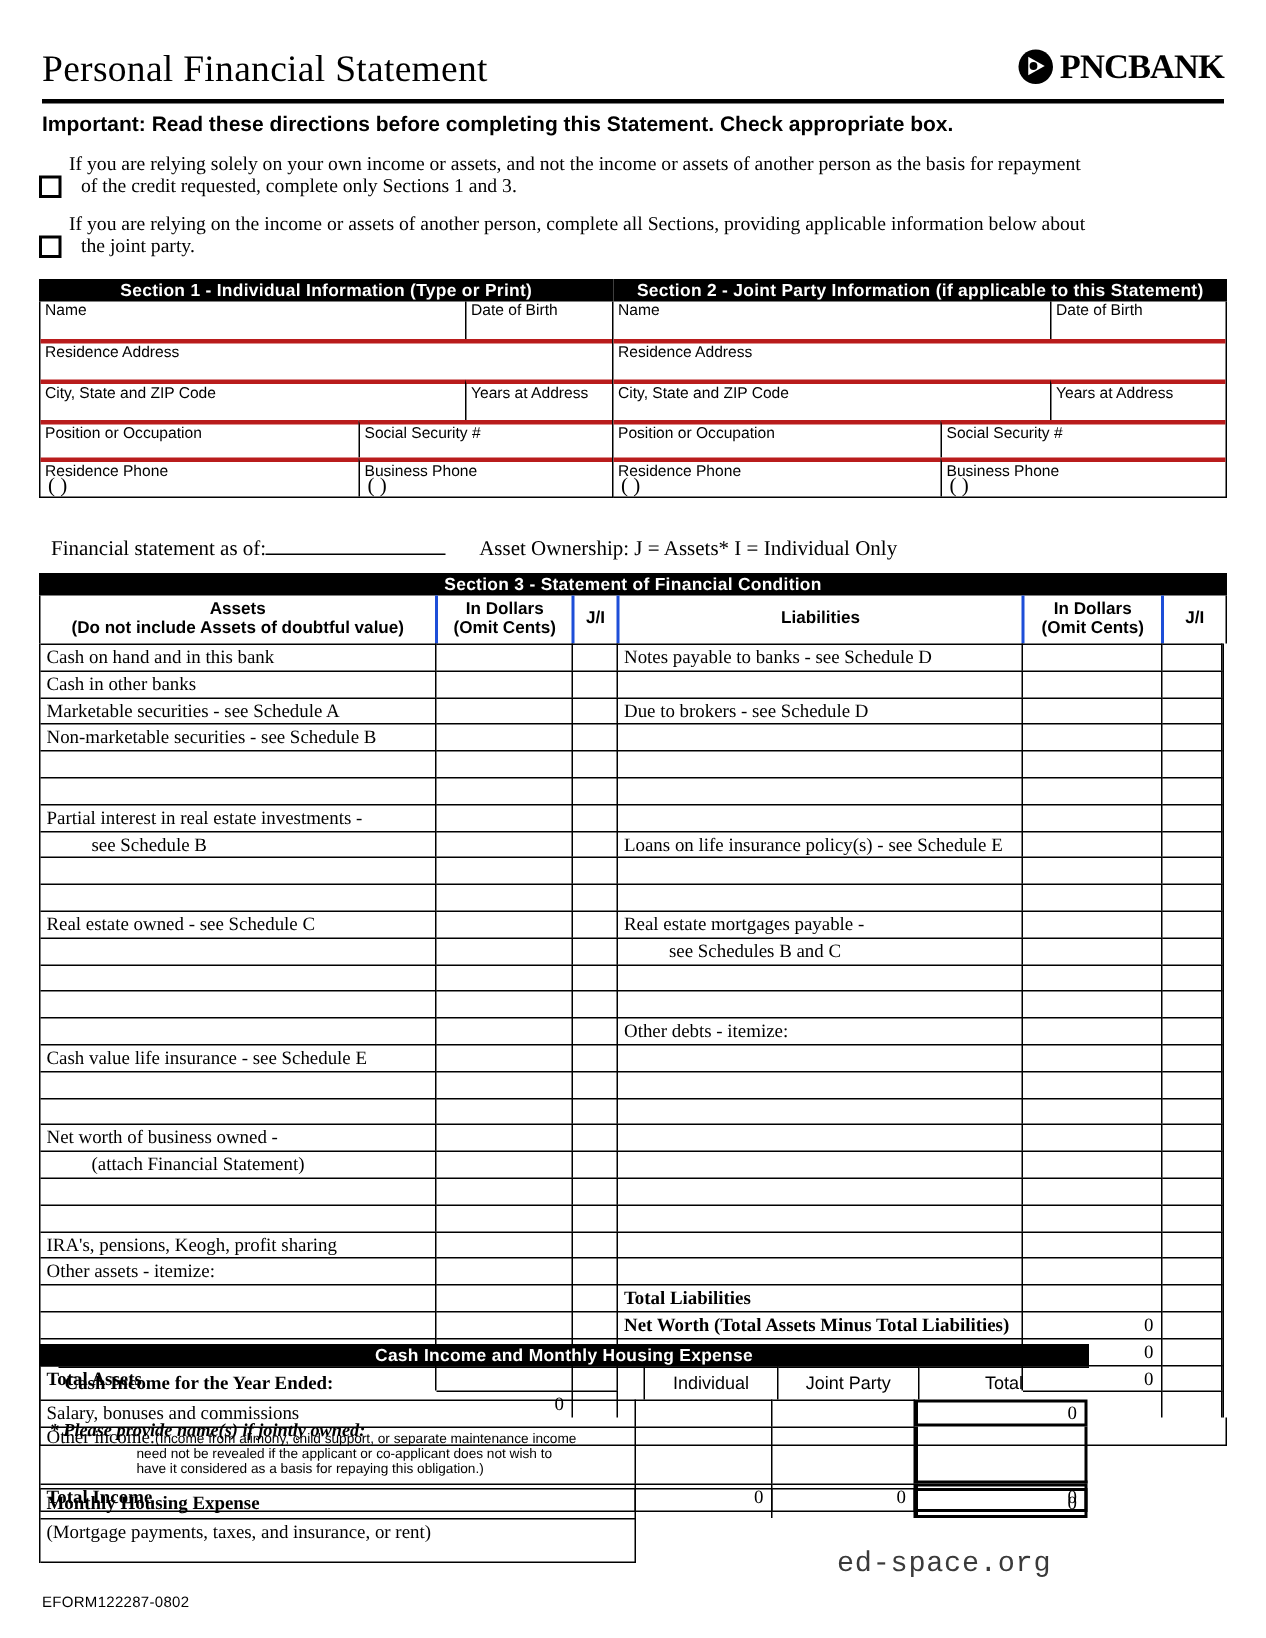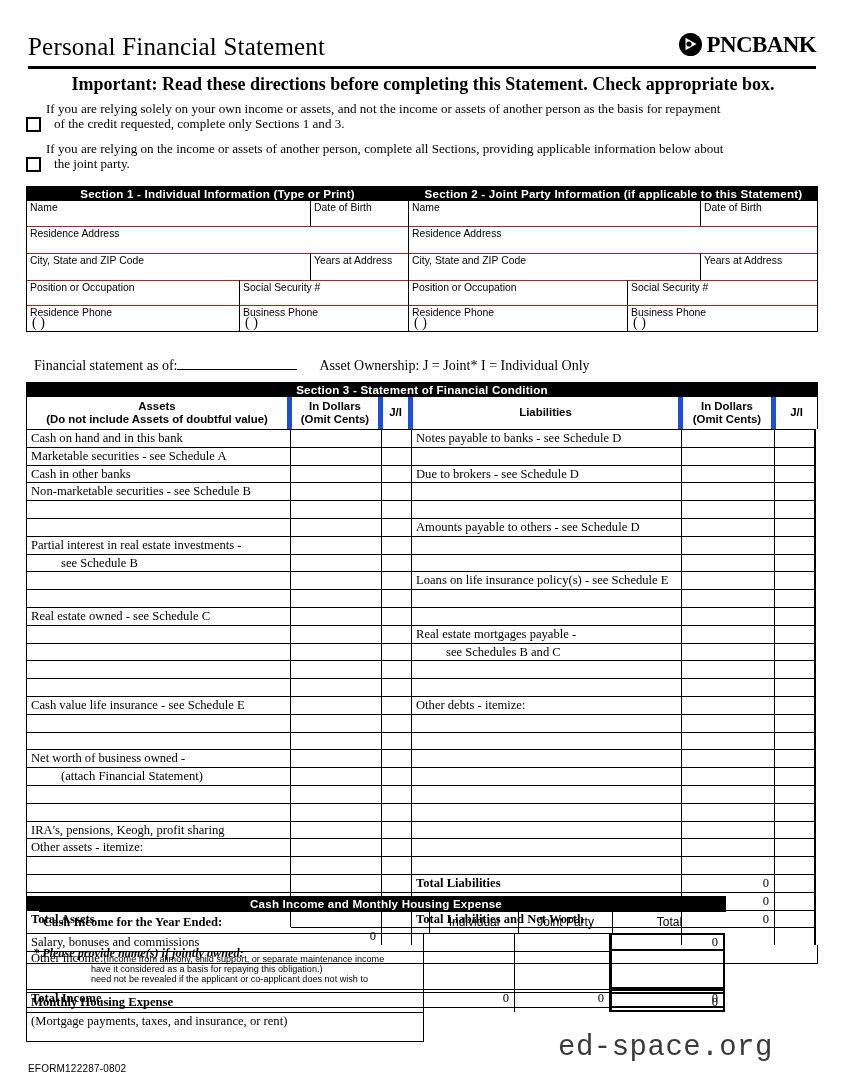--- a/index.html
+++ b/index.html
@@ -52,24 +52,23 @@
     position: absolute;
     left: 28px; top: 66px;
     width: 788px; height: 3px;
     background: #000;
   }
 
   .important {
     position: absolute;
     left: 28px; top: 74px;
     width: 790px;
-    font-family: Liberation Serif, serif;
+    font-family: Liberation Sans, sans-serif;
     font-weight: bold;
-    font-size: 18px;
-    text-align: center;
+    font-size: 14px;
   }
 
   .opt {
     position: absolute;
     left: 26px;
     width: 790px;
     display: flex;
     align-items: flex-end;
     gap: 5px;
   }
@@ -98,21 +97,21 @@
     font-weight: bold;
     font-size: 11.6px;
     text-align: center;
     line-height: 15px;
     height: 15px;
     letter-spacing: 0.2px;
   }
   .cellbox {
     box-sizing: border-box;
     border-left: 1px solid #000;
-    border-top: 1px solid #b91c1c;
+    border-top: 3px solid #b91c1c;
     position: relative;
   }
   .lbl-s {
     font-family: "Liberation Sans", sans-serif;
     font-size: 10.4px;
     padding: 1px 0 0 3px;
     white-space: nowrap;
   }
   .paren {
     font-family: "Liberation Serif", serif;
@@ -145,21 +144,21 @@
 
   
   #sec3 { left: 26px; top: 382px; width: 792px; }
   .s3head {
     display: flex;
     border-left: 1px solid #000;
     border-right: 1px solid #000;
   }
   .s3hc {
     box-sizing: border-box;
-    border-right: 5px solid #1d4ed8;
+    border-right: 2px solid #1d4ed8;
     font-family: "Liberation Sans", sans-serif;
     font-weight: bold;
     font-size: 11.4px;
     text-align: center;
     padding-top: 3px;
     line-height: 1.12;
     height: 32px;
   }
   .s3hc:last-child { border-right: none; }
   .s3hc .sub { font-weight: bold; font-size: 11.4px; }
@@ -231,21 +230,21 @@
     position: absolute;
     left: 28px; top: 1063px;
     font-family: "Liberation Sans", sans-serif;
     font-size: 10px;
     letter-spacing: 0.2px;
   }
   .watermark {
     position: absolute;
     left: 558px; top: 1031px;
     font-family: "Liberation Mono", monospace;
-    font-size: 29px;
+    font-size: 19px;
     color: #3a3a3a;
     letter-spacing: 0.5px;
     white-space: nowrap;
   }
 </style>
 </head>
 <body>
 
 <div class="page">
 
@@ -341,21 +340,21 @@
               <div class="lbl-s">Business Phone</div>
               <div class="paren">(        )</div>
             </div>
           </div>
         </div>
       </div>
     </div>
   </div>
 
   <div class="asof">
-    <span>Financial statement as of:</span><span class="ul"></span><span class="own">Asset Ownership: J = Joint*   I = Individual Only</span>
+    <span>Financial statement as of:</span><span class="ul"></span><span class="own">Asset Ownership: J = Assets*   I = Individual Only</span>
   </div>
 
   <div class="blk" id="sec3">
     <div class="bar">Section 3 - Statement of Financial Condition</div>
     <div class="s3head">
       <div class="s3hc" style="width:265px;">
         <div>Assets</div>
         <div class="sub">(Do not include Assets of doubtful value)</div>
       </div>
       <div class="s3hc" style="width:91px;">
@@ -366,22 +365,22 @@
       <div class="s3hc" style="width:270px;padding-top:9px;">Liabilities</div>
       <div class="s3hc" style="width:93px;">
         <div>In Dollars</div>
         <div class="sub">(Omit Cents)</div>
       </div>
       <div class="s3hc" style="width:41px;padding-top:9px;">J/I</div>
     </div>
     <div class="s3body">
       <div class="col leftedge" style="width:265px;" id="asset-labels">
           <div class="rw">Cash on hand and in this bank</div>
+          <div class="rw">Cash in other banks</div>
           <div class="rw">Marketable securities - see Schedule A</div>
-          <div class="rw">Cash in other banks</div>
           <div class="rw">Non-marketable securities - see Schedule B</div>
           <div class="rw"></div>
           <div class="rw"></div>
           <div class="rw">Partial interest in real estate investments -</div>
           <div class="rw indent">see Schedule B</div>
           <div class="rw"></div>
           <div class="rw"></div>
           <div class="rw">Real estate owned - see Schedule C</div>
           <div class="rw"></div>
           <div class="rw"></div>
@@ -462,21 +461,20 @@
           <div class="rw num"></div>
           <div class="rw num"></div>
           <div class="rw num"></div>
         </div>
       <div class="col" style="width:270px;" id="liab-labels">
           <div class="rw">Notes payable to banks - see Schedule D</div>
           <div class="rw"></div>
           <div class="rw">Due to brokers - see Schedule D</div>
           <div class="rw"></div>
           <div class="rw"></div>
-          <div class="rw">Amounts payable to others - see Schedule D</div>
           <div class="rw"></div>
           <div class="rw"></div>
           <div class="rw">Loans on life insurance policy(s) - see Schedule E</div>
           <div class="rw"></div>
           <div class="rw"></div>
           <div class="rw">Real estate mortgages payable -</div>
           <div class="rw indent">see Schedules B and C</div>
           <div class="rw"></div>
           <div class="rw"></div>
           <div class="rw">Other debts - itemize:</div>
@@ -575,22 +573,22 @@
       <div class="inc-row">
         <div class="inc-c" style="width:397px;height:18px;line-height:16px;">Salary, bonuses and commissions</div>
         <div class="inc-c num" style="width:91px;height:18px;line-height:16px;"></div>
         <div class="inc-c num" style="width:95px;height:18px;line-height:16px;"></div>
         <div class="inc-c num heavy" style="width:115px;height:18px;line-height:14px;">0</div>
       </div>
 
       <div class="inc-row">
         <div class="inc-c" style="width:397px;height:38px;line-height:11px;padding-top:1px;">
           <span style="font-size:12.6px;">Other income:</span><span class="tiny">(Income from alimony, child support, or separate maintenance income</span>
+          <div class="tiny" style="padding-left:60px;">need not be revealed if the applicant or co-applicant does not wish to</div>
           <div class="tiny" style="padding-left:60px;">have it considered as a basis for repaying this obligation.)</div>
-          <div class="tiny" style="padding-left:60px;">need not be revealed if the applicant or co-applicant does not wish to</div>
         </div>
         <div class="inc-c num" style="width:91px;height:38px;"></div>
         <div class="inc-c num" style="width:95px;height:38px;"></div>
         <div class="inc-c num heavy" style="width:115px;height:38px;border-top:none !important;"></div>
       </div>
 
       <div class="inc-row">
         <div class="inc-c bold" style="width:397px;height:19px;line-height:17px;border-bottom:1px solid #000;">Total Income</div>
         <div class="inc-c num" style="width:91px;height:19px;line-height:17px;border-bottom:1px solid #000;">0</div>
         <div class="inc-c num" style="width:95px;height:19px;line-height:17px;border-bottom:1px solid #000;">0</div>

